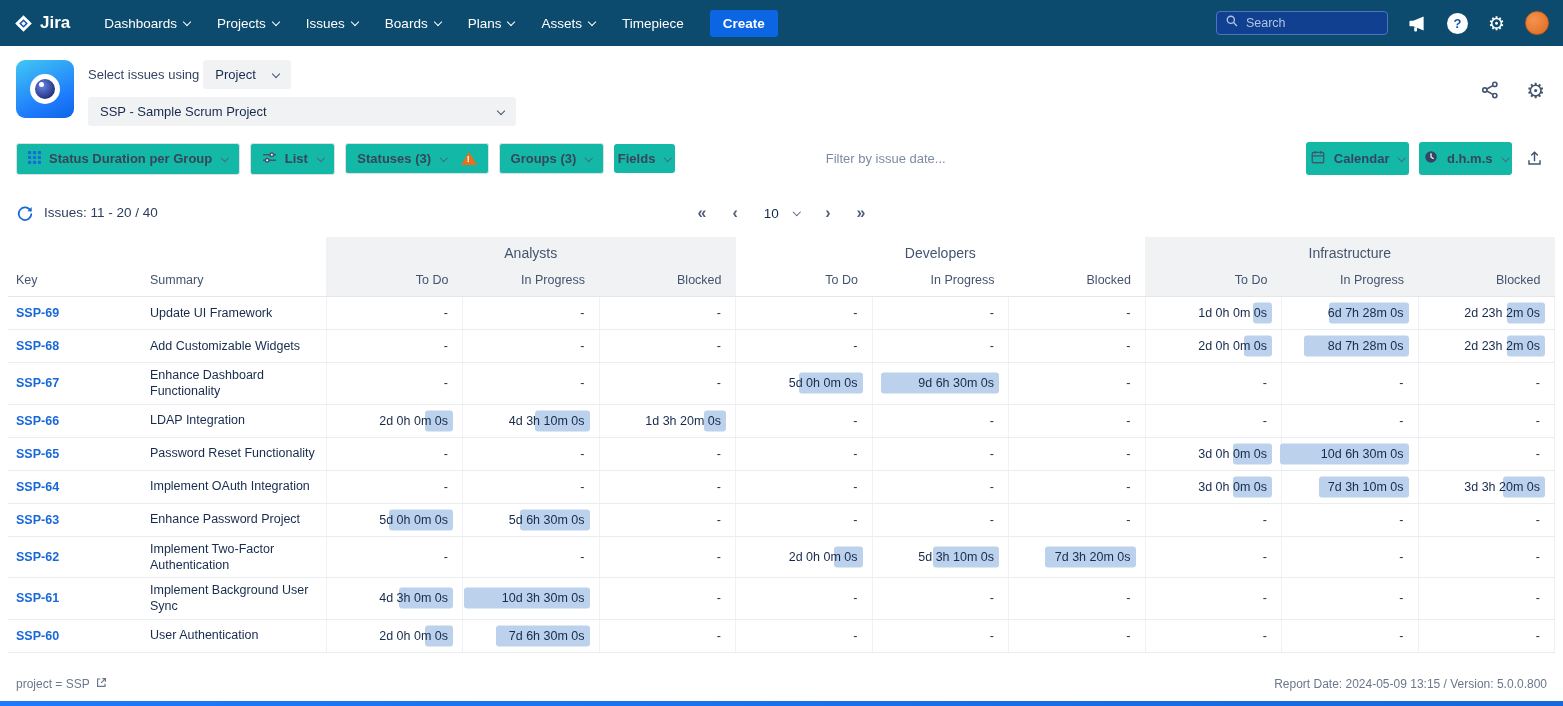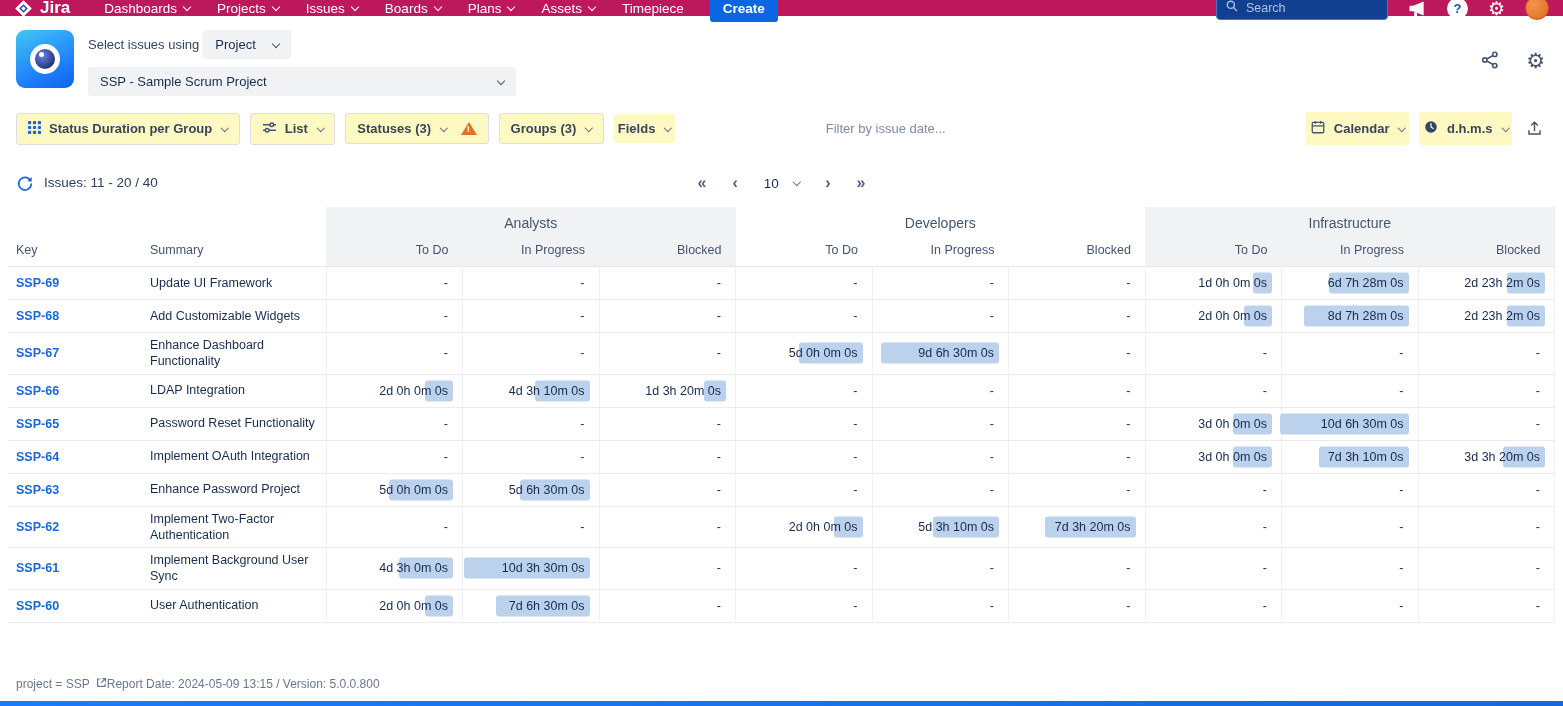--- a/index.html
+++ b/index.html
@@ -4,21 +4,21 @@
 <style>
   * { box-sizing: border-box; margin: 0; padding: 0; }
   html,body { width:1563px; height:706px; overflow:hidden; }
   body {
     font-family: "Liberation Sans", sans-serif;
     background:#fff; color:#172B4D;
     display:flex; flex-direction:column;
   }
   
   .navbar{
-    height:16px; background:#be185d; display:flex; align-items:center;
+    height:46px; background:#0c4a6e; display:flex; align-items:center;
     padding:0 14px; color:#fff; flex:none;
   }
   .brand{display:flex;align-items:center;gap:7px;font-size:17px;font-weight:700;margin-right:34px;cursor:pointer}
   .brand svg{display:block}
   .nav-menus{display:flex;align-items:center;gap:27px}
   .nav-item{display:flex;align-items:center;font-size:13.5px;cursor:pointer;white-space:nowrap}
   .caret{display:inline-block;width:6px;height:6px;border-right:1.6px solid currentColor;border-bottom:1.6px solid currentColor;transform:rotate(45deg);margin-left:7px;margin-top:-3px}
   .create-btn{
     margin-left:26px;background:#0C66E4;color:#fff;border:none;border-radius:3px;
     font-family:inherit;font-size:13.5px;font-weight:600;padding:6px 13px;cursor:pointer;
@@ -53,21 +53,21 @@
     padding:7px 12px;font-family:inherit;font-size:13px;color:#172B4D;cursor:pointer;
   }
   .chip .caret{border-color:#44546F;margin-top:-2px}
   .chip.wide{width:428px;justify-content:space-between}
   .hdr-actions{margin-left:auto;display:flex;align-items:flex-start;gap:26px;padding-top:20px;color:#44546F}
   .hdr-actions .nav-icon{color:#44546F}
   .hdr-actions .gear-glyph{color:#44546F;font-size:21px}
   
   .toolbar{display:flex;align-items:center;padding:6px 16px 10px;gap:10px;flex:none}
   .tb{
-    display:inline-flex;align-items:center;gap:8px;background:#fef9c3;border:1px solid #DCDFE4;border-radius:3px;
+    display:inline-flex;align-items:center;gap:8px;background:#14b8a6;border:1px solid #DCDFE4;border-radius:3px;
     padding:7px 11px;font-family:inherit;font-size:13px;color:#38455A;font-weight:600;cursor:pointer;white-space:nowrap;
   }
   .tb .caret{border-color:#505F79;width:5.5px;height:5.5px;margin-top:-2px;margin-left:2px}
   .tb.plain{border:none;padding:7px 4px}
   .tb.normal-w{font-weight:700;color:#344563}
   .filter-hint{font-size:13px;color:#7E8BA3;cursor:text;white-space:nowrap}
   .warn-tri{position:relative;width:0;height:0;border-left:8px solid transparent;border-right:8px solid transparent;border-bottom:13.5px solid #E8701A;margin-left:6px}
   .warn-tri::after{content:"!";position:absolute;left:-1.8px;top:3px;color:#fff;font-size:9px;font-weight:700;line-height:1}
   .icon-btn{background:none;border:none;cursor:pointer;display:flex;align-items:center;color:#44546F;padding:4px}
   
@@ -88,21 +88,21 @@
   .col-th{font-size:12.5px;color:#44546F;text-align:right;padding:6px 14px 9px 4px;border-bottom:1px solid #E4E6EA}
   .col-th.left{text-align:left;padding-left:8px}
   td{border-bottom:1px solid #EBECF0;font-size:12.5px;vertical-align:middle}
   .key-cell{padding:2px 4px 2px 8px;height:15px}
   .key-cell a{color:#1868DB;font-weight:700;text-decoration:none}
   .sum-cell{padding:4px 6px 4px 8px;color:#172B4D;line-height:1.3;border-right:1px solid #F0F1F4}
   .dur-cell{position:relative;text-align:right;padding:2px 14px 2px 4px;border-right:1px solid #F0F1F4;color:#172B4D;height:33px}
   .bar{position:absolute;right:9px;top:50%;transform:translateY(-50%);height:21px;border-radius:3px;background:#BCD2EC}
   .dur-txt{position:relative;z-index:1}
   
-  .footer{margin-top:auto;display:flex;justify-content:flex-start;align-items:center;padding:10px 16px 10px;color:#6B778C;font-size:12px;flex:none}
+  .footer{margin-top:auto;display:flex;justify-content:space-between;align-items:center;padding:10px 16px 10px;color:#6B778C;font-size:12px;flex:none}
   .footer-left{display:flex;align-items:center;gap:6px}
   .bottom-strip{height:5px;background:linear-gradient(90deg,#1D7AFC,#1668DB);flex:none}
 </style>
 </head>
 <body>
 
 <div class="navbar">
   <div class="brand">
     <span>
       <svg width="19" height="19" viewBox="0 0 24 24">

